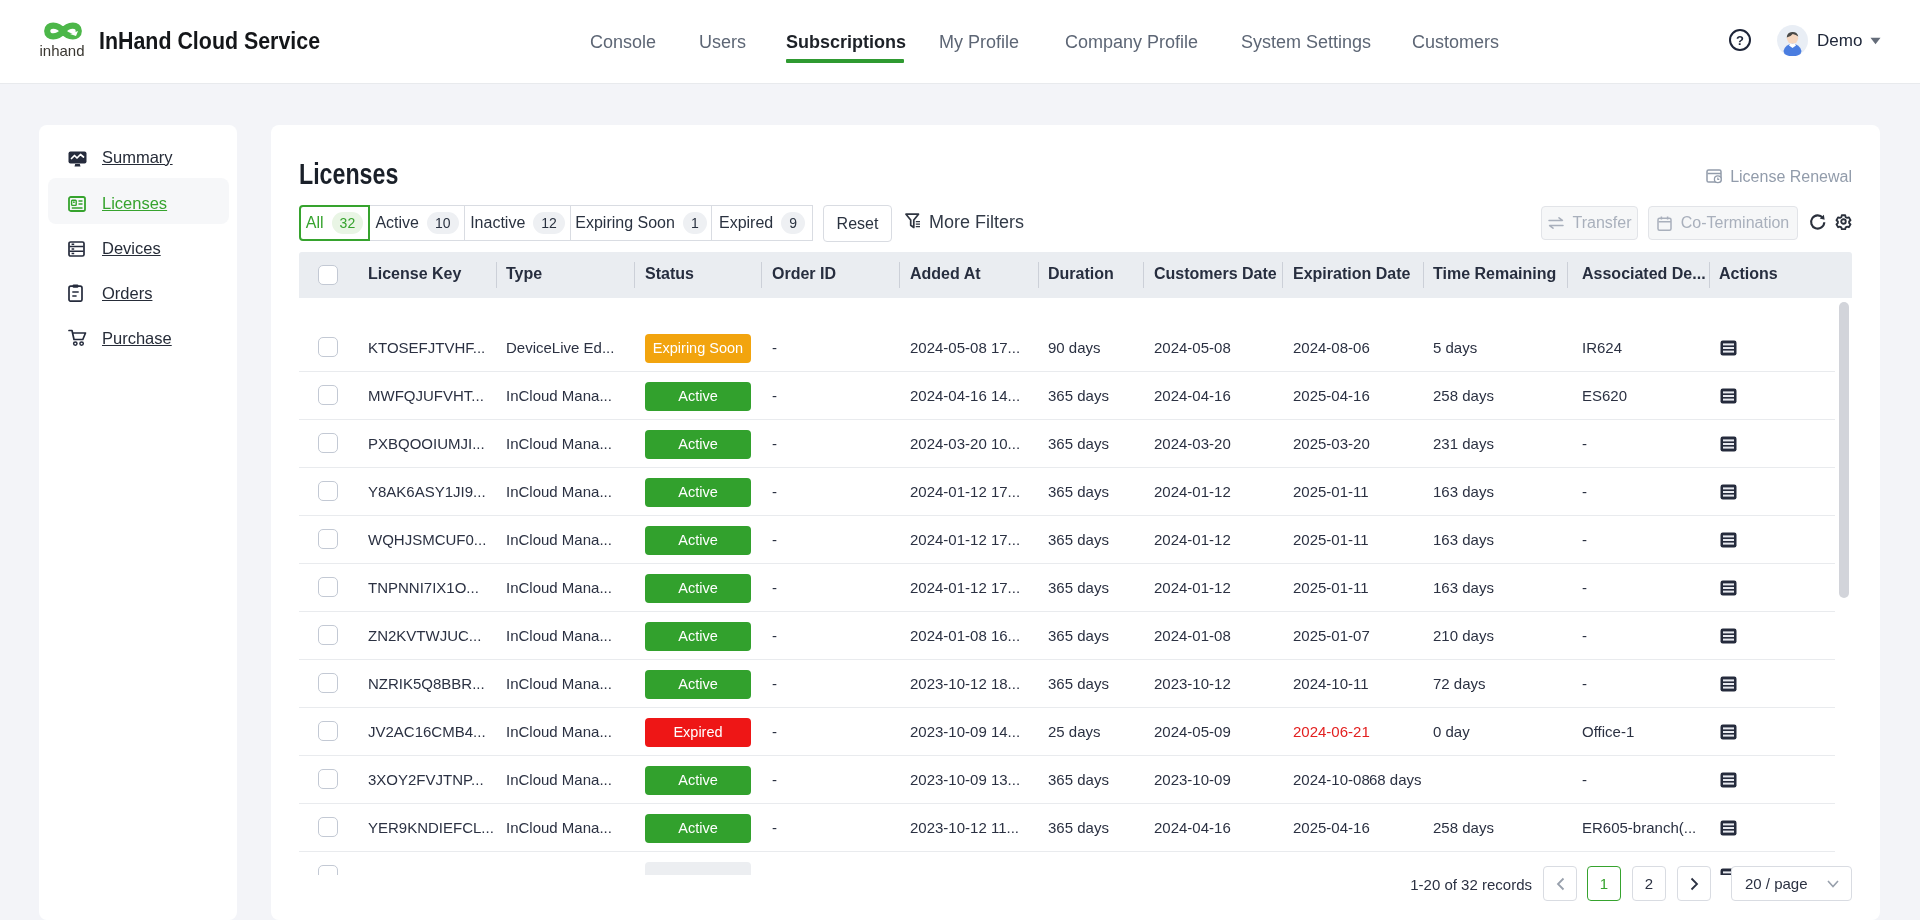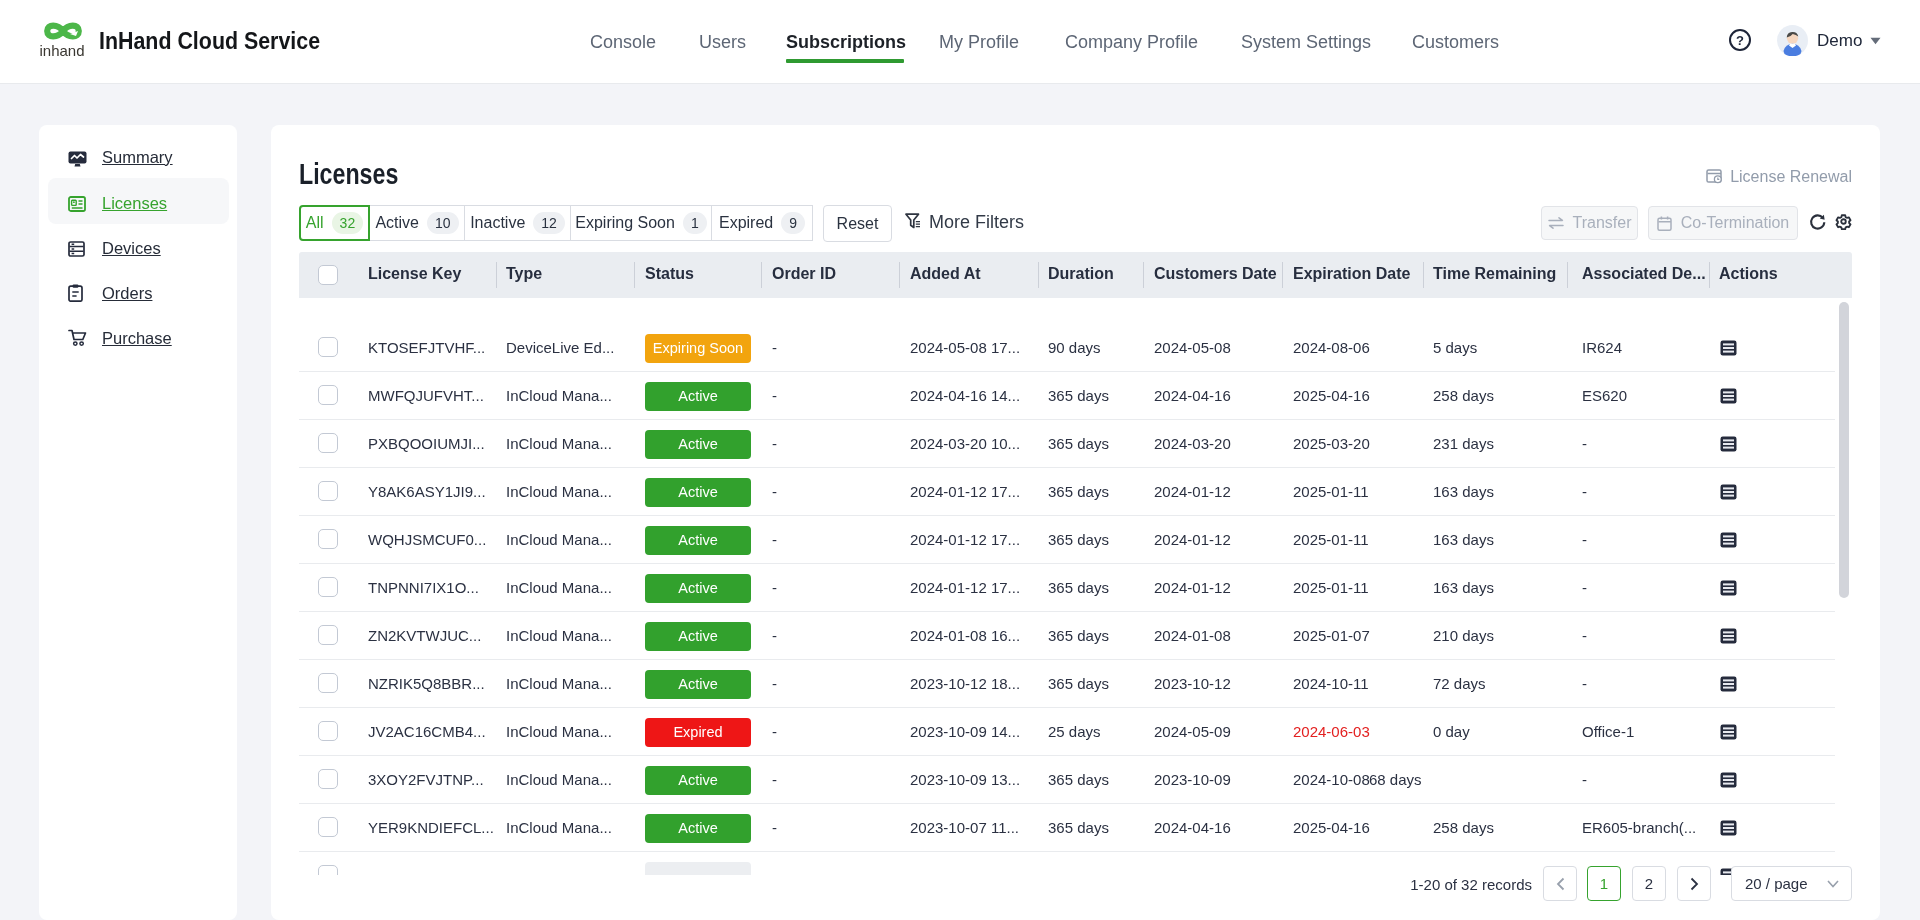--- a/index.html
+++ b/index.html
@@ -340,21 +340,21 @@
 </div>
 <div class="tr" style="top:384px">
 <span class="cb" style="left:19px;top:13px"></span>
 <span class="c" style="left:69px;top:14.5px">JV2AC16CMB4...</span>
 <span class="c" style="left:207px;top:14.5px">InCloud Mana...</span>
 <span class="bdg" style="left:346px;background:#ee1616;color:#fff">Expired</span>
 <span class="c" style="left:473px;top:14.5px">-</span>
 <span class="c" style="left:611px;top:14.5px">2023-10-09 14...</span>
 <span class="c" style="left:749px;top:14.5px">25 days</span>
 <span class="c" style="left:855px;top:14.5px">2024-05-09</span>
-<span class="c" style="left:994px;top:14.5px;color:#e32020;">2024-06-03</span>
+<span class="c" style="left:994px;top:14.5px;color:#e32020;">2024-06-21</span>
 <span class="c" style="left:1134px;top:14.5px">0 day</span>
 <span class="c" style="left:1283px;top:14.5px">Office-1</span>
 <span class="act" style="left:1421px"><svg width="17" height="16" viewBox="0 0 17 16">
           <rect x="0.5" y="0.5" width="16" height="15" rx="2.2" fill="#252b3c"></rect>
           <rect x="3" y="3.4" width="11" height="2" fill="#e8eaf0"></rect>
           <rect x="3" y="7" width="11" height="2" fill="#e8eaf0"></rect>
           <rect x="3" y="10.6" width="11" height="2" fill="#e8eaf0"></rect>
         </svg></span>
 </div>
 <div class="tr" style="top:432px">
@@ -375,21 +375,21 @@
           <rect x="3" y="7" width="11" height="2" fill="#e8eaf0"></rect>
           <rect x="3" y="10.6" width="11" height="2" fill="#e8eaf0"></rect>
         </svg></span>
 </div>
 <div class="tr" style="top:480px">
 <span class="cb" style="left:19px;top:13px"></span>
 <span class="c" style="left:69px;top:14.5px">YER9KNDIEFCL...</span>
 <span class="c" style="left:207px;top:14.5px">InCloud Mana...</span>
 <span class="bdg" style="left:346px;background:#32a12d;color:#fff">Active</span>
 <span class="c" style="left:473px;top:14.5px">-</span>
-<span class="c" style="left:611px;top:14.5px">2023-10-07 11...</span>
+<span class="c" style="left:611px;top:14.5px">2023-10-12 11...</span>
 <span class="c" style="left:749px;top:14.5px">365 days</span>
 <span class="c" style="left:855px;top:14.5px">2024-04-16</span>
 <span class="c" style="left:994px;top:14.5px;">2025-04-16</span>
 <span class="c" style="left:1134px;top:14.5px">258 days</span>
 <span class="c" style="left:1283px;top:14.5px">ER605-branch(...</span>
 <span class="act" style="left:1421px"><svg width="17" height="16" viewBox="0 0 17 16">
           <rect x="0.5" y="0.5" width="16" height="15" rx="2.2" fill="#252b3c"></rect>
           <rect x="3" y="3.4" width="11" height="2" fill="#e8eaf0"></rect>
           <rect x="3" y="7" width="11" height="2" fill="#e8eaf0"></rect>
           <rect x="3" y="10.6" width="11" height="2" fill="#e8eaf0"></rect>

